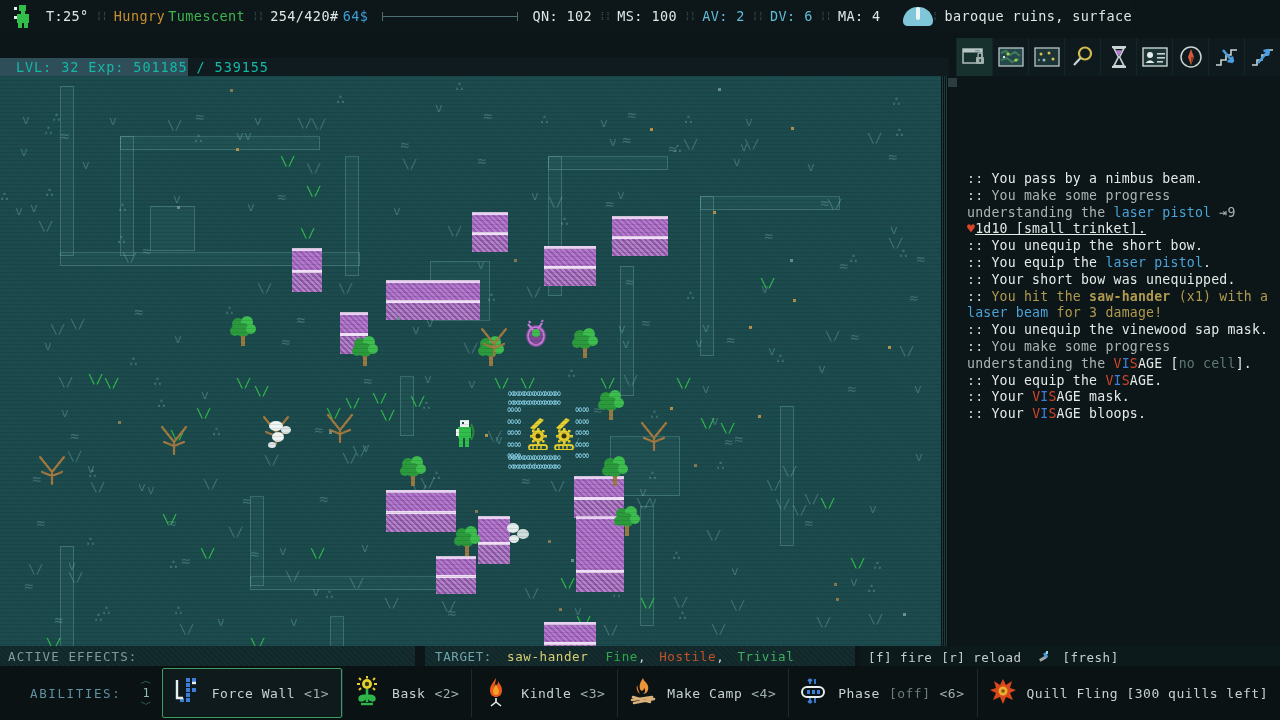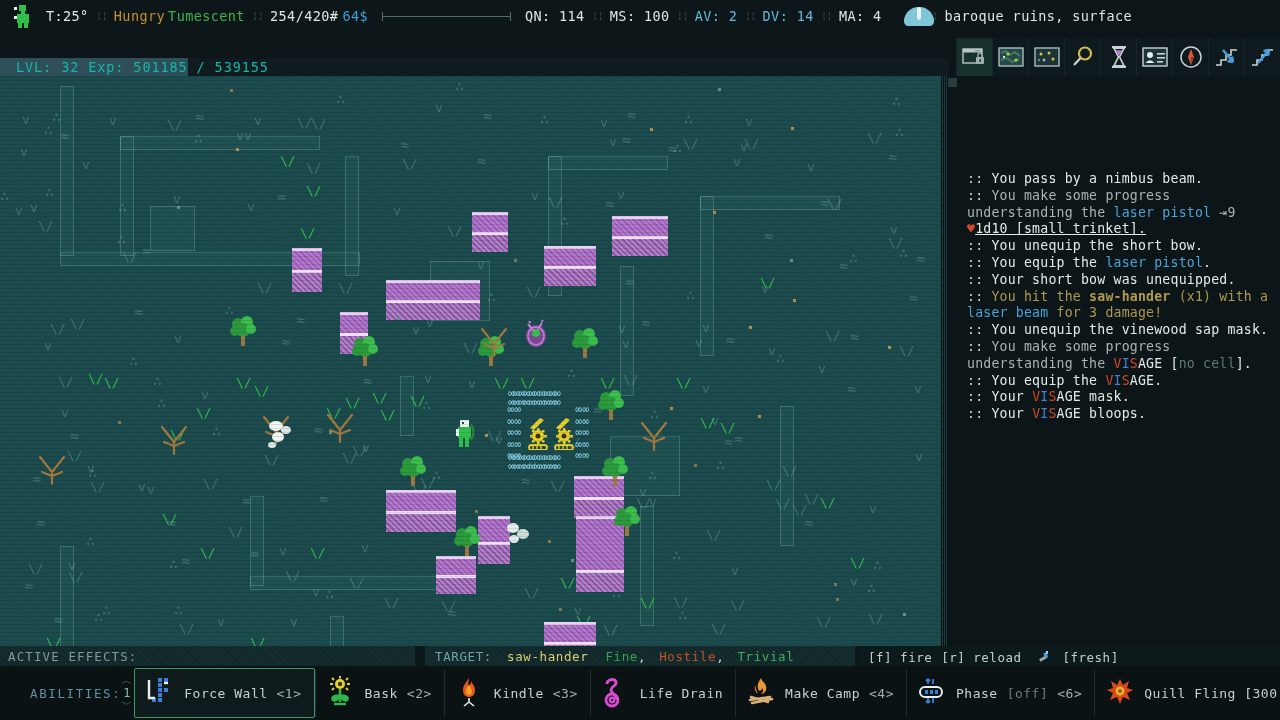--- a/index.html
+++ b/index.html
@@ -221,27 +221,27 @@
     <span class="tb-item c-white">254/420#</span>
     <span style="width:8px"></span>
     <span class="tb-item c-blue">64$</span>
 
     <span style="display:inline-flex;align-items:center;margin-left:14px;width:250px">
       <span class="gauge-cap"></span>
         <span class="gauge-line"></span>
         <span class="gauge-cap"></span>
     </span>
 
-    <span class="tb-item c-white" style="margin-left:14px">QN: 114</span>
+    <span class="tb-item c-white" style="margin-left:14px">QN: 102</span>
     <span class="sep">⁞⁞</span>
     <span class="tb-item c-white">MS: 100</span>
     <span class="sep">⁞⁞</span>
     <span class="tb-item c-cyan">AV: 2</span>
     <span class="sep">⁞⁞</span>
-    <span class="tb-item c-cyan">DV: 14</span>
+    <span class="tb-item c-cyan">DV: 6</span>
     <span class="sep">⁞⁞</span>
     <span class="tb-item c-white">MA: 4</span>
 
     <span class="moon" style="margin-left:18px">
       <span class="disc"></span>
         <span class="notch"></span>
     </span>
     <span class="sep">⁞⁞</span>
     <span class="tb-item c-white">baroque ruins, surface</span>
   </div>
@@ -915,28 +915,20 @@
         <div class="abil">
           <span class="ic"><svg width="28" height="32" viewBox="0 0 28 32">
      <path d="M14 2 C10 8 8 10 8 14 C8 19 11 21 14 21 C17 21 20 19 20 14 C20 10 18 9 16 5 C16 9 14 10 13 12 C12 9 14 6 14 2 Z" fill="#e8571c"></path>
      <path d="M14 8 C12 12 11 13 11 15.5 C11 18 12.5 19 14 19 C15.5 19 17 18 17 15.5 C17 13 15 11 14 8 Z" fill="#f0a227"></path>
      <path d="M14 22 v4 M14 26 L9 30 M14 26 L19 30" stroke="#e7eeec" stroke-width="1.6" fill="none"></path>
             </svg></span>
           <span>Kindle</span>
           <span class="ky"> &lt;3&gt;</span>
         </div>
         <div class="abil">
-          <span class="ic"><svg width="26" height="32" viewBox="0 0 26 32">
-     <path d="M6 8 C6 3 14 2 15 6 C16 10 10 10 10 14 C10 18 16 19 16 24" fill="none" stroke="#d94ad0" stroke-width="2.8"></path>
-     <circle cx="11" cy="24" r="6" fill="none" stroke="#d94ad0" stroke-width="2.8"></circle>
-     <circle cx="11" cy="24" r="2.2" fill="none" stroke="#d94ad0" stroke-width="2.4"></circle>
-            </svg></span>
-          <span>Life Drain</span>
-        </div>
-        <div class="abil">
           <span class="ic"><svg width="30" height="30" viewBox="0 0 30 30">
      <path d="M15 2 C12 7 11 9 12 13 C13 16 16 15 16 12 C18 14 17 17 15 18 C19 18 21 14 20 10 C19 6 16 6 15 2 Z" fill="#e8953a"></path>
      <path d="M9 9 C8 13 9 16 12 18 C10 14 10 12 9 9 Z" fill="#e87a2a"></path>
      <path d="M4 24 L24 21 M6 27 L26 23 M5 21 L22 26" stroke="#d9b078" stroke-width="2.6" fill="none" stroke-linecap="round"></path>
             </svg></span>
           <span>Make Camp</span>
           <span class="ky"> &lt;4&gt;</span>
         </div>
         <div class="abil">
           <span class="ic"><svg width="30" height="30" viewBox="0 0 30 30">

